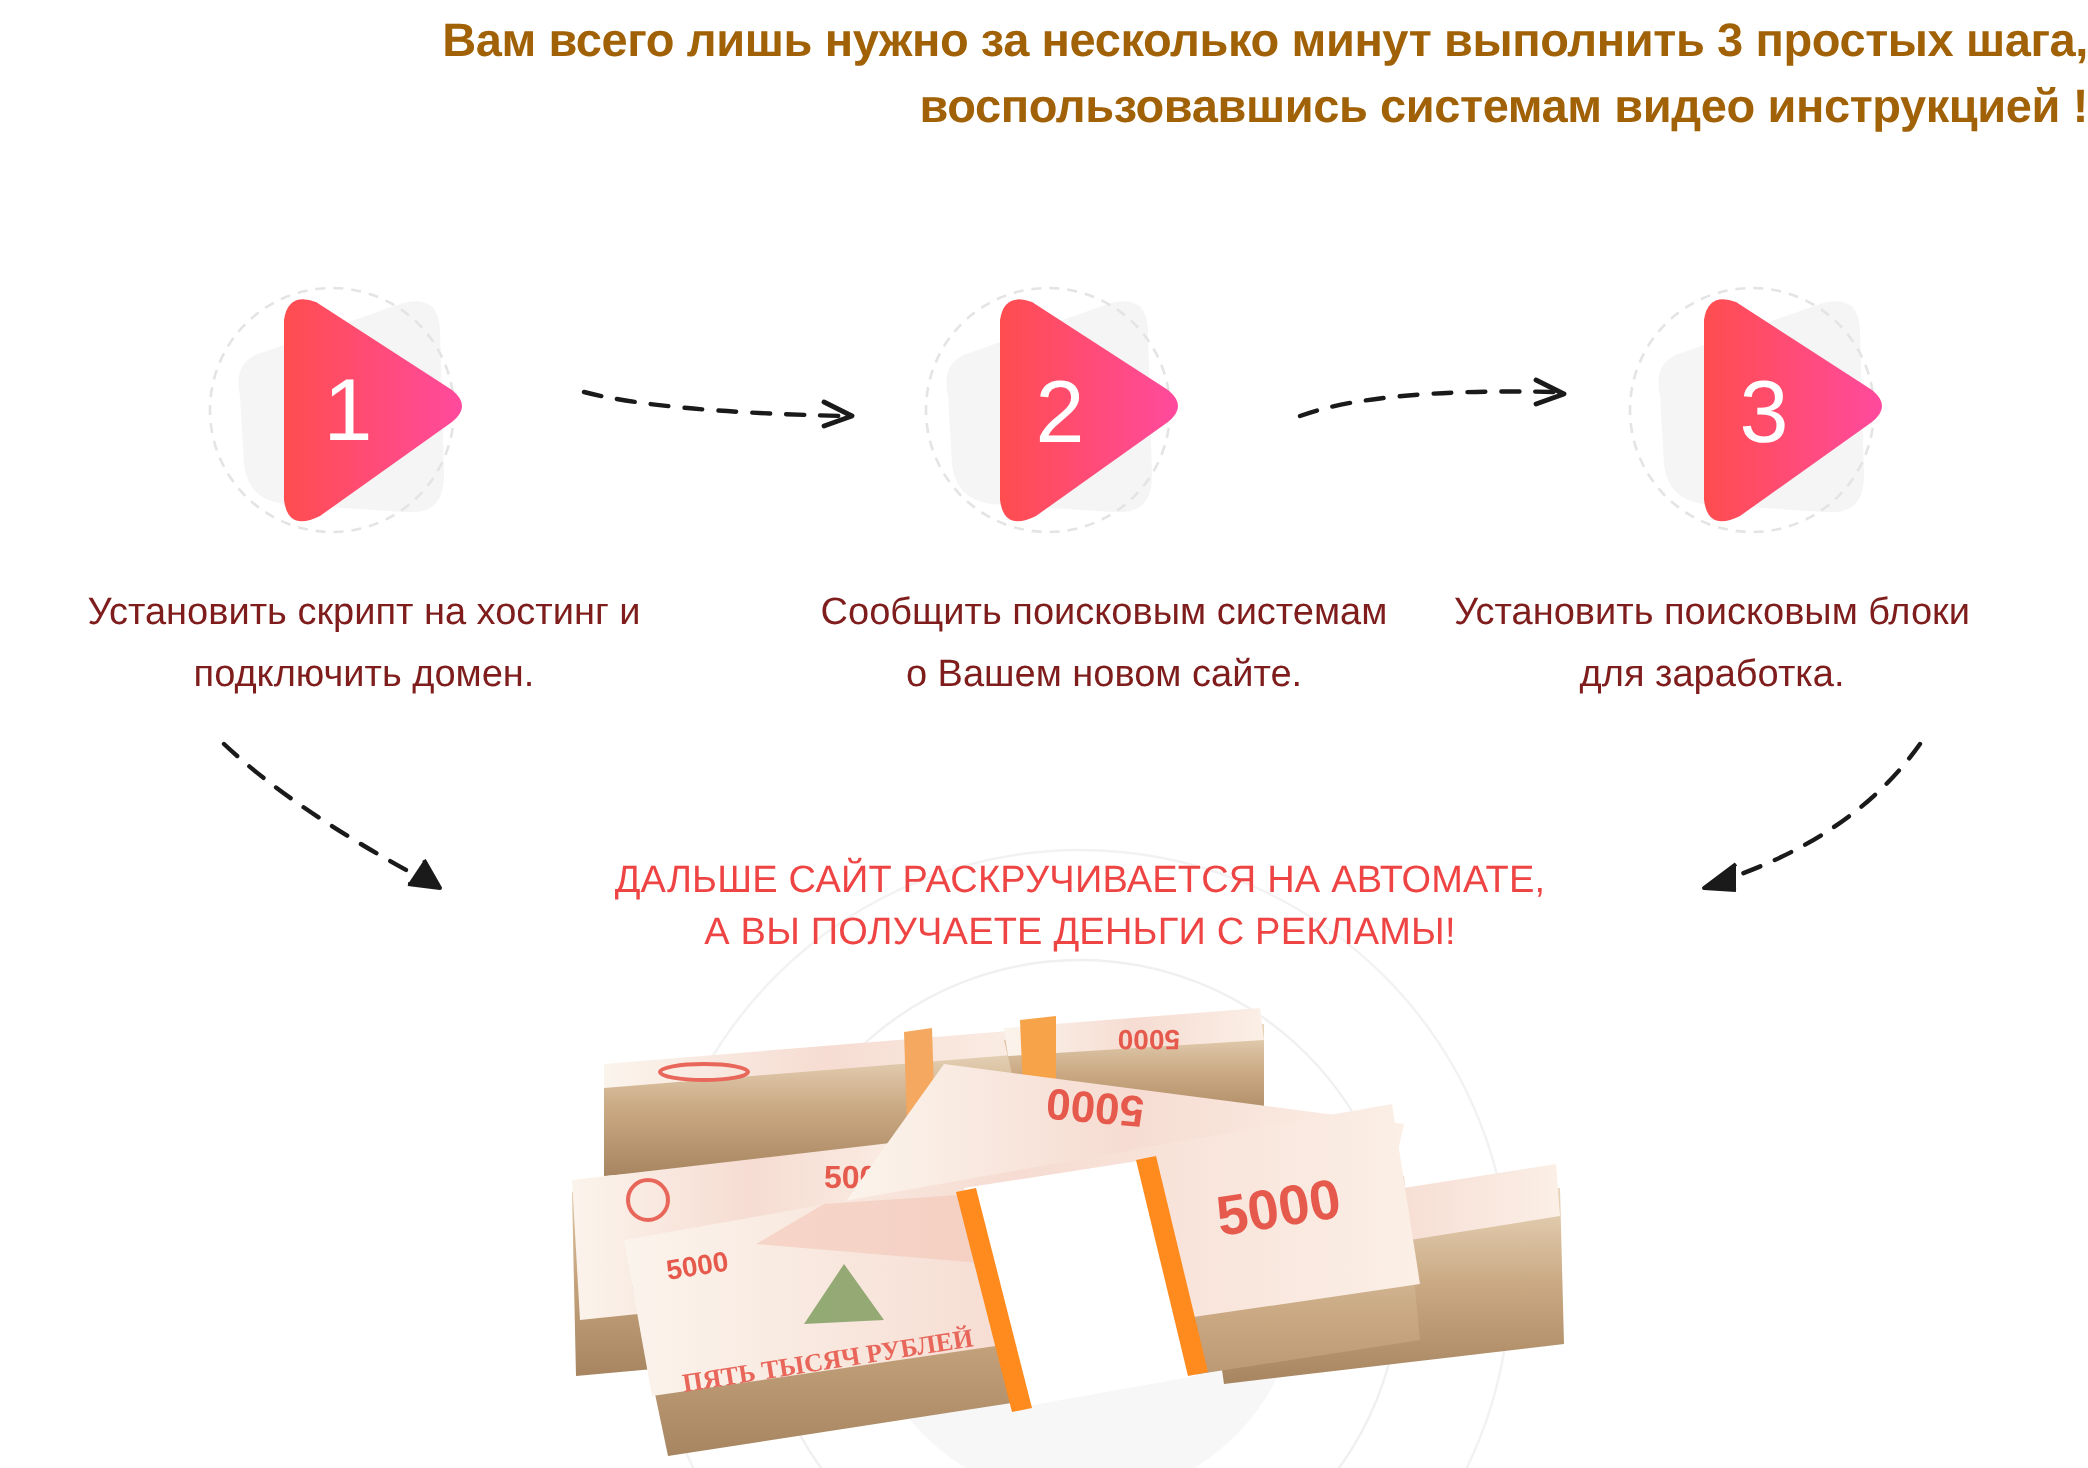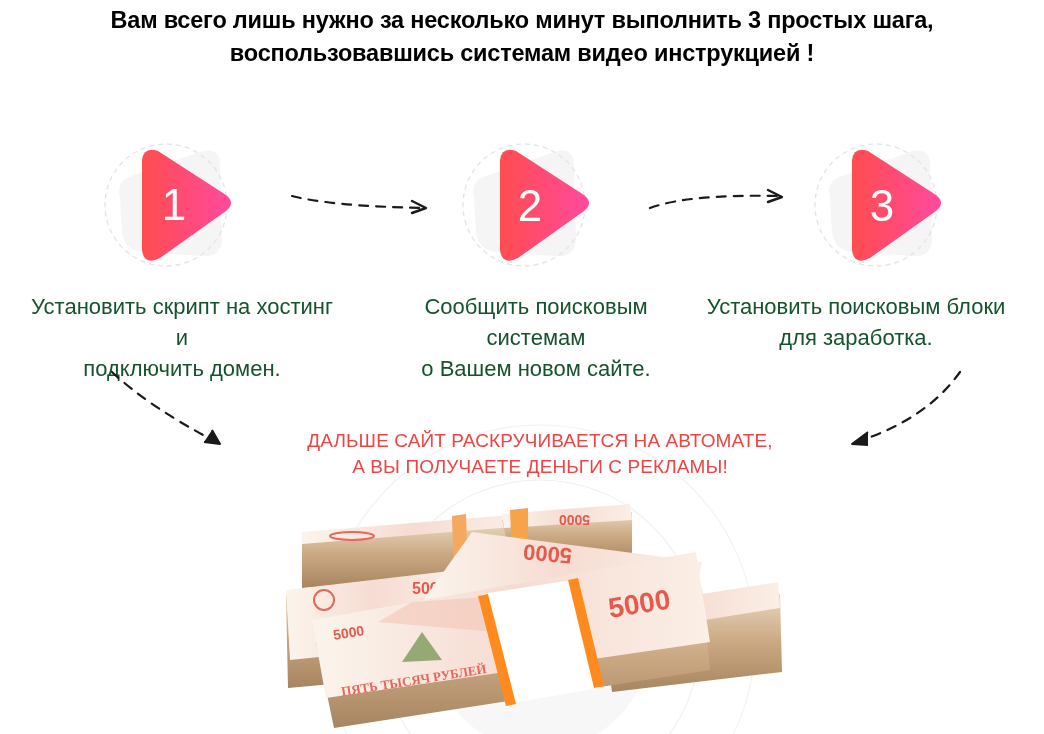--- a/index.html
+++ b/index.html
@@ -1,30 +1,30 @@
 <!DOCTYPE html>
 <html><head>
 <meta charset="utf-8">
 <style>
   * { box-sizing: border-box; margin: 0; padding: 0; }
   html, body { width: 1044px; height: 734px; background: #ffffff; overflow: hidden; }
   body { position: relative; font-family: "Liberation Sans", "DejaVu Sans", sans-serif; color: #1a1a1a; }
 
   .headline {
-    position: absolute; left: 0; top: 4px; width: 1044px; text-align: center;
+    position: absolute; left: 0; top: 4px; width: 1044px; text-align: right;
     font-family: "Liberation Sans", sans-serif; font-weight: bold;
-    font-size: 23.5px; line-height: 33px; color: #000000; letter-spacing: -0.2px;
+    font-size: 23.5px; line-height: 33px; color: #a16207; letter-spacing: -0.2px;
   }
 
   .step-icon { position: absolute; width: 140px; height: 130px; }
   .step-icon svg { width: 100%; height: 100%; display: block; }
 
   .step-text {
     position: absolute; width: 320px; text-align: center;
-    font-family: "Liberation Sans", sans-serif; font-size: 22px; line-height: 31px; color: #14532d;
+    font-family: "Liberation Sans", sans-serif; font-size: 19px; line-height: 31px; color: #7f1d1d;
   }
 
   .arrow { position: absolute; }
   .arrow svg { display: block; width: 100%; height: 100%; overflow: visible; }
 
   .bg-rings { position: absolute; left: 0; top: 0; width: 1044px; height: 734px; pointer-events: none; }
 
   .cta {
     position: absolute; left: 220px; top: 428px; width: 640px; text-align: center;
     font-family: "Liberation Sans", sans-serif; font-size: 19px; line-height: 26px; color: #ef4444;
@@ -78,21 +78,21 @@
 </div>
 
 <div class="step-icon" style="left:456px; top:140px;">
   <svg viewBox="0 0 140 130">
     <path d="M18 58 Q14 40 30 36 L98 12 Q118 6 118 26 L120 98 Q120 118 100 116 L40 112 Q22 110 20 92 Z" fill="#f5f5f5"></path>
     <circle cx="68" cy="65" r="61" fill="none" stroke="#e4e4e4" stroke-width="1.3" stroke-dasharray="5 4"></circle>
     <path d="M44 20 Q46 6 60 11 L128 55 Q138 63 128 71 L62 118 Q46 126 44 110 Z" fill="url(#playGrad)"></path>
     <text x="74" y="81" text-anchor="middle" font-family="Liberation Sans, sans-serif" font-size="44" fill="#ffffff">2</text>
   </svg>
 </div>
-<div class="step-text" style="left:376px; top:291px;">
+<div class="step-text" style="left:392px; top:291px;">
   <div>Сообщить поисковым системам</div>
   <div>о Вашем новом сайте.</div>
 </div>
 
 <div class="arrow" style="left:648px; top:188px; width:140px; height:30px;">
   <svg viewBox="0 0 140 30">
     <path d="M2 20 Q40 6 130 8" fill="none" stroke="#1a1a1a" stroke-width="2.2" stroke-dasharray="9 8" stroke-linecap="round"></path>
     <path d="M120 2 L134 9 L120 14" fill="none" stroke="#1a1a1a" stroke-width="2.4" stroke-linecap="round" stroke-linejoin="round"></path>
   </svg>
 </div>

